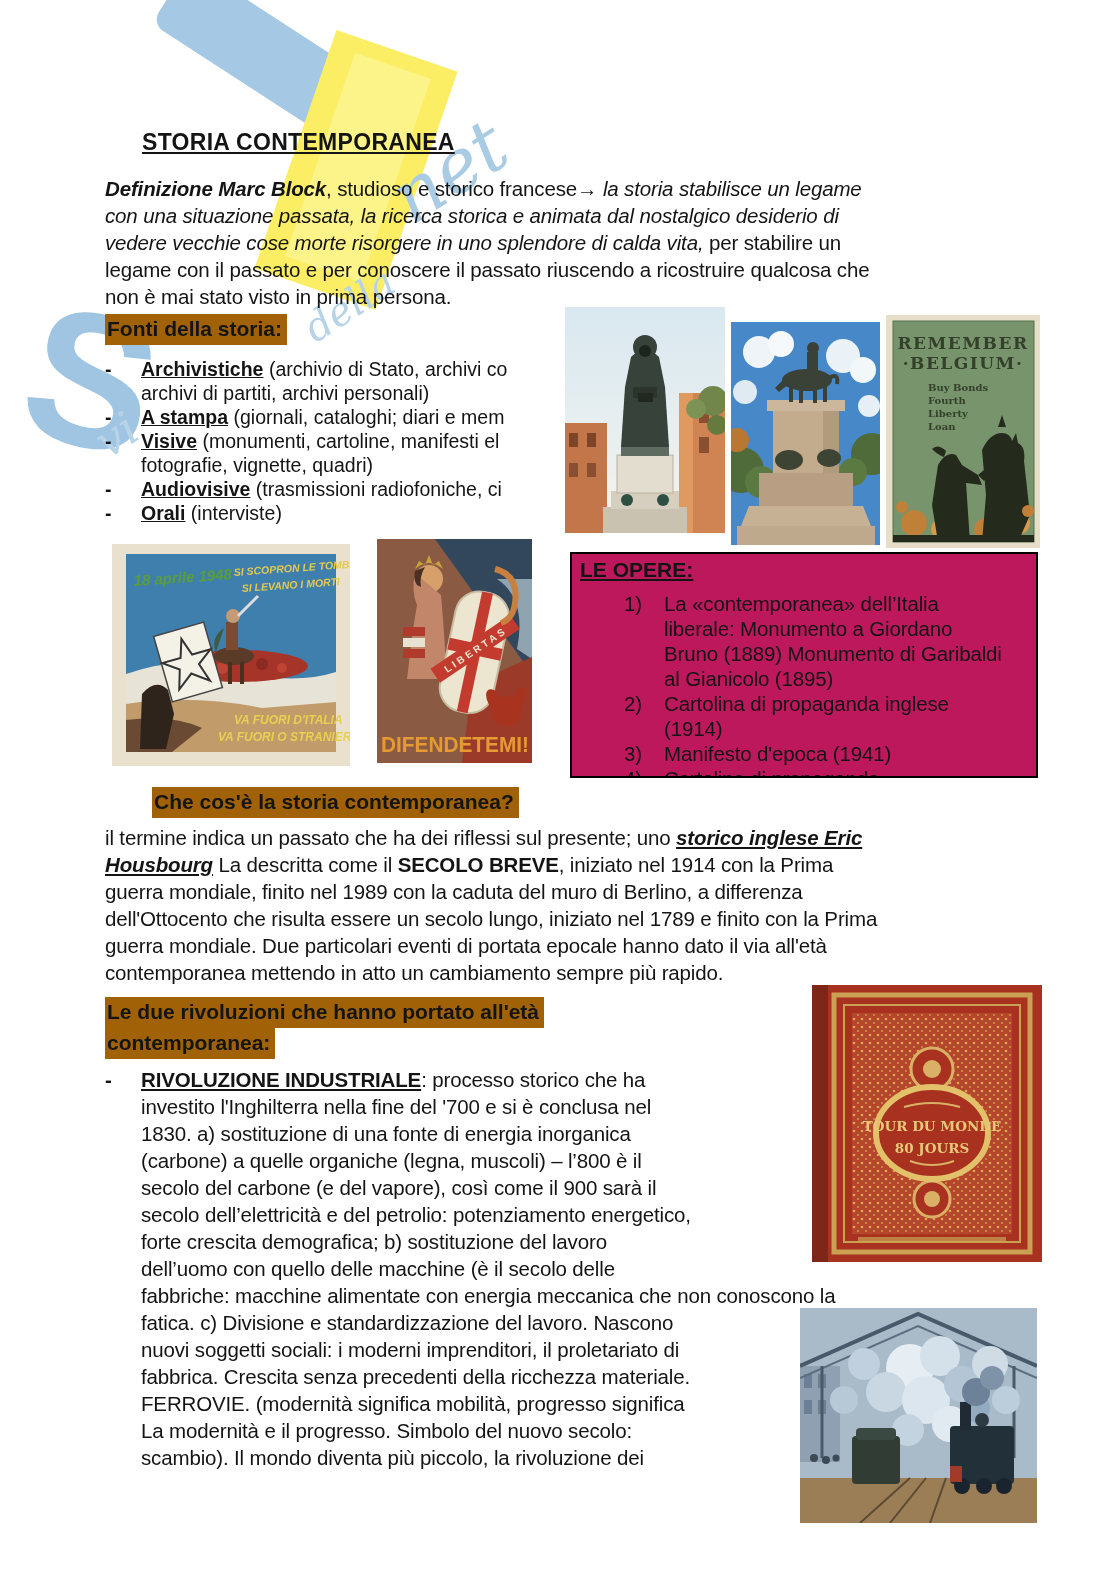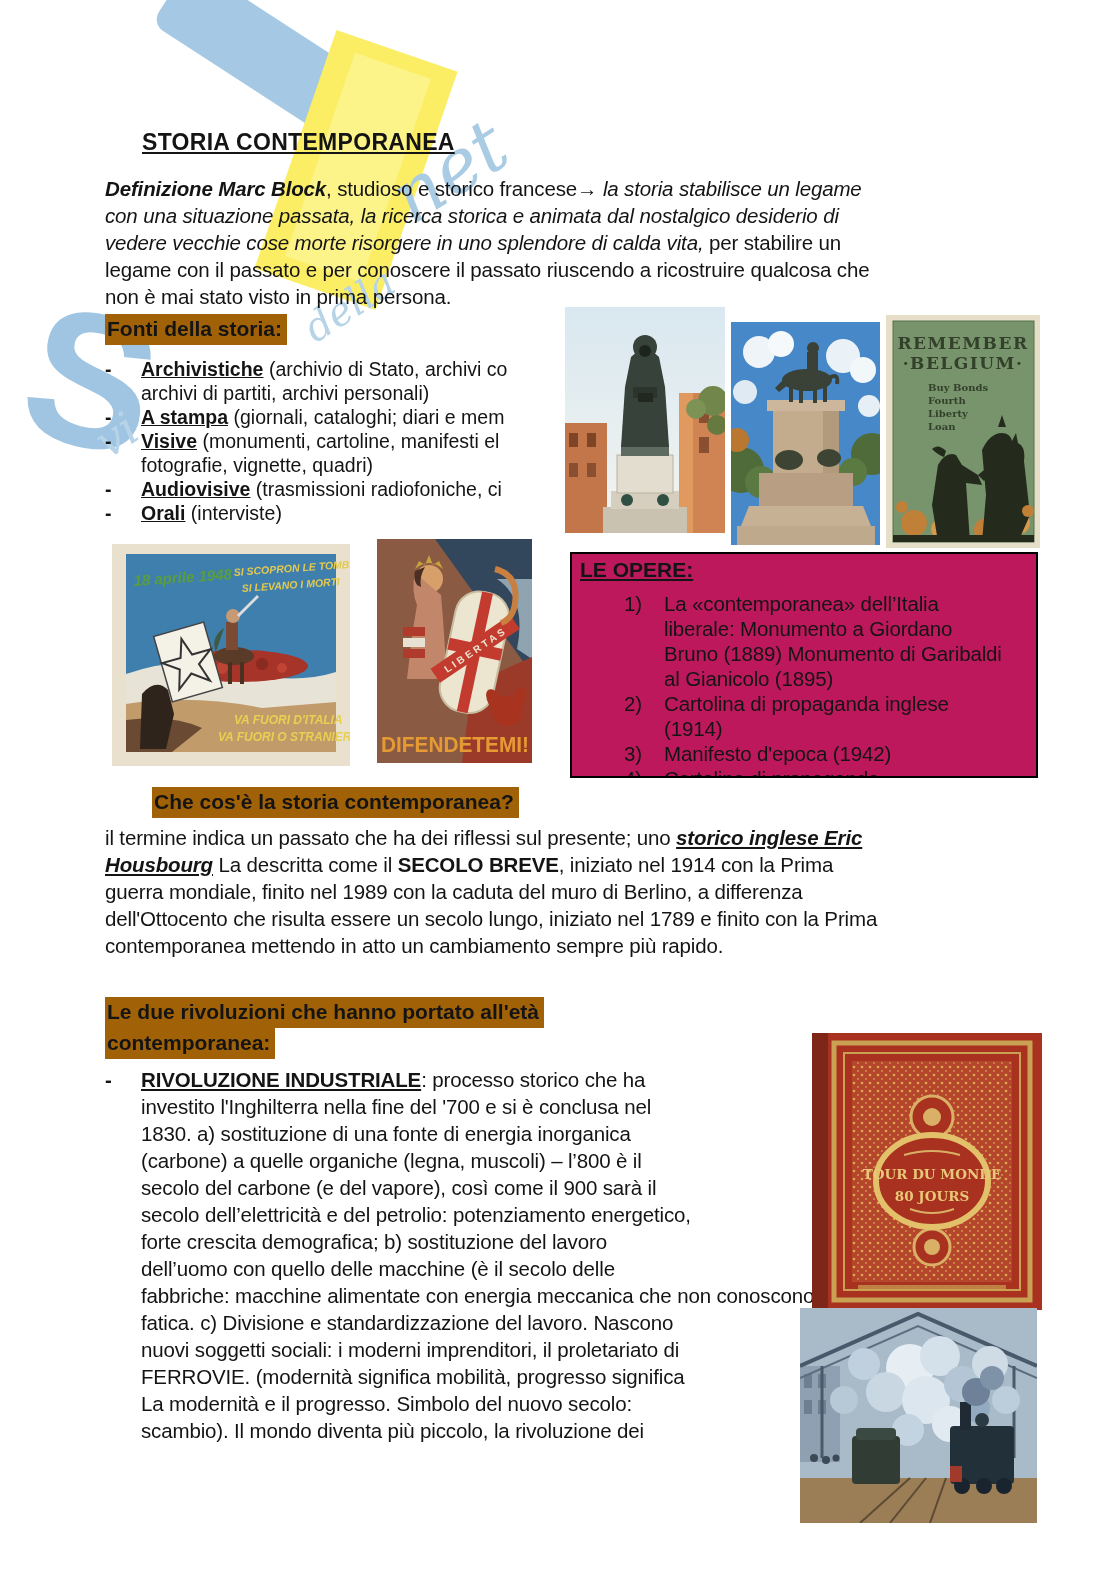--- a/index.html
+++ b/index.html
@@ -269,39 +269,40 @@
       <div class="oli">
           <span class="onum">2)</span>
         <div>
             <div class="nw">Cartolina di propaganda inglese</div>
              <div class="nw">(1914)</div>
           </div>
         </div>
       <div class="oli">
           <span class="onum">3)</span>
         <div>
-            <div class="nw">Manifesto d'epoca (1942)</div>
+            <div class="nw">Manifesto d'epoca (1941)</div>
           </div>
         </div>
       <div class="oli">
           <span class="onum">4)</span>
         <div>
             <div class="nw">Cartolina di propaganda</div>
           </div>
         </div>
     </div>
   </div>
 
   <div class="abs z1 h-cont"><span class="hl">Che cos'è la storia contemporanea?</span></div>
 
   <div class="abs z1 cont bl">
     <div class="nw"><span>il termine indica un passato che ha dei riflessi sul presente; uno </span><span class="biu">storico inglese Eric</span></div>
     <div class="nw"><span class="biu">Housbourg</span><span> La descritta come il </span><span class="b">SECOLO BREVE</span><span>, iniziato nel 1914 con la Prima</span></div>
     <div class="nw">guerra mondiale, finito nel 1989 con la caduta del muro di Berlino, a differenza</div>
     <div class="nw">dell'Ottocento che risulta essere un secolo lungo, iniziato nel 1789 e finito con la Prima</div>
+    <div class="nw">guerra mondiale. Due particolari eventi di portata epocale hanno dato il via all'età</div>
     <div class="nw">contemporanea mettendo in atto un cambiamento sempre più rapido.</div>
   </div>
 
   <div class="abs z1 h-riv1"><span class="hl">Le due rivoluzioni che hanno portato all'età</span></div>
   <div class="abs z1 h-riv2"><span class="hl">contemporanea:</span></div>
 
   <div class="abs z1 riv bl">
     <div class="row nw">
         <span class="dash">-</span>
         <span><span class="bu">RIVOLUZIONE INDUSTRIALE</span><span>: processo storico che ha</span></span>
@@ -309,26 +310,27 @@
     <div class="ind nw">investito l'Inghilterra nella fine del '700 e si è conclusa nel</div>
     <div class="ind nw">1830. a) sostituzione di una fonte di energia inorganica</div>
     <div class="ind nw">(carbone) a quelle organiche (legna, muscoli) – l’800 è il</div>
     <div class="ind nw">secolo del carbone (e del vapore), così come il 900 sarà il</div>
     <div class="ind nw">secolo dell’elettricità e del petrolio: potenziamento energetico,</div>
     <div class="ind nw">forte crescita demografica; b) sostituzione del lavoro</div>
     <div class="ind nw">dell’uomo con quello delle macchine (è il secolo delle</div>
     <div class="ind nw">fabbriche: macchine alimentate con energia meccanica che non conoscono la</div>
     <div class="ind nw">fatica. c) Divisione e standardizzazione del lavoro. Nascono</div>
     <div class="ind nw">nuovi soggetti sociali: i moderni imprenditori, il proletariato di</div>
+    <div class="ind nw">fabbrica. Crescita senza precedenti della ricchezza materiale.</div>
     <div class="ind nw">FERROVIE. (modernità significa mobilità, progresso significa</div>
     <div class="ind nw">La modernità e il progresso. Simbolo del nuovo secolo:</div>
     <div class="ind nw">scambio). Il mondo diventa più piccolo, la rivoluzione dei</div>
   </div>
 
-  <div class="img" style="left:800px;top:1033px;padding-left:12px;">
+  <div class="img" style="left:800px;top:985px;padding-left:12px;">
     <svg width="230" height="277" viewBox="0 0 230 277">
       <defs>
         <pattern id="golddots" width="8" height="8" patternUnits="userSpaceOnUse">
           <circle cx="2" cy="2" r="1.3" fill="#d9a94e"></circle>
             <circle cx="6" cy="6" r="1" fill="#c89844"></circle>
         </pattern>
       </defs>
       <rect width="230" height="277" fill="#a8321f"></rect>
       <rect x="0" y="0" width="16" height="277" fill="#7e2618"></rect>
       <rect x="22" y="10" width="196" height="257" fill="none" stroke="#caa052" stroke-width="5"></rect>

